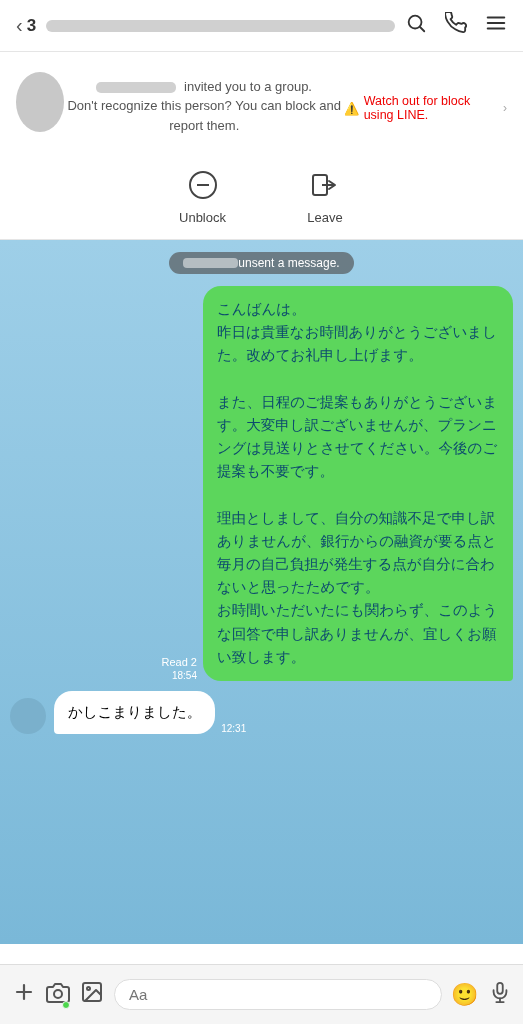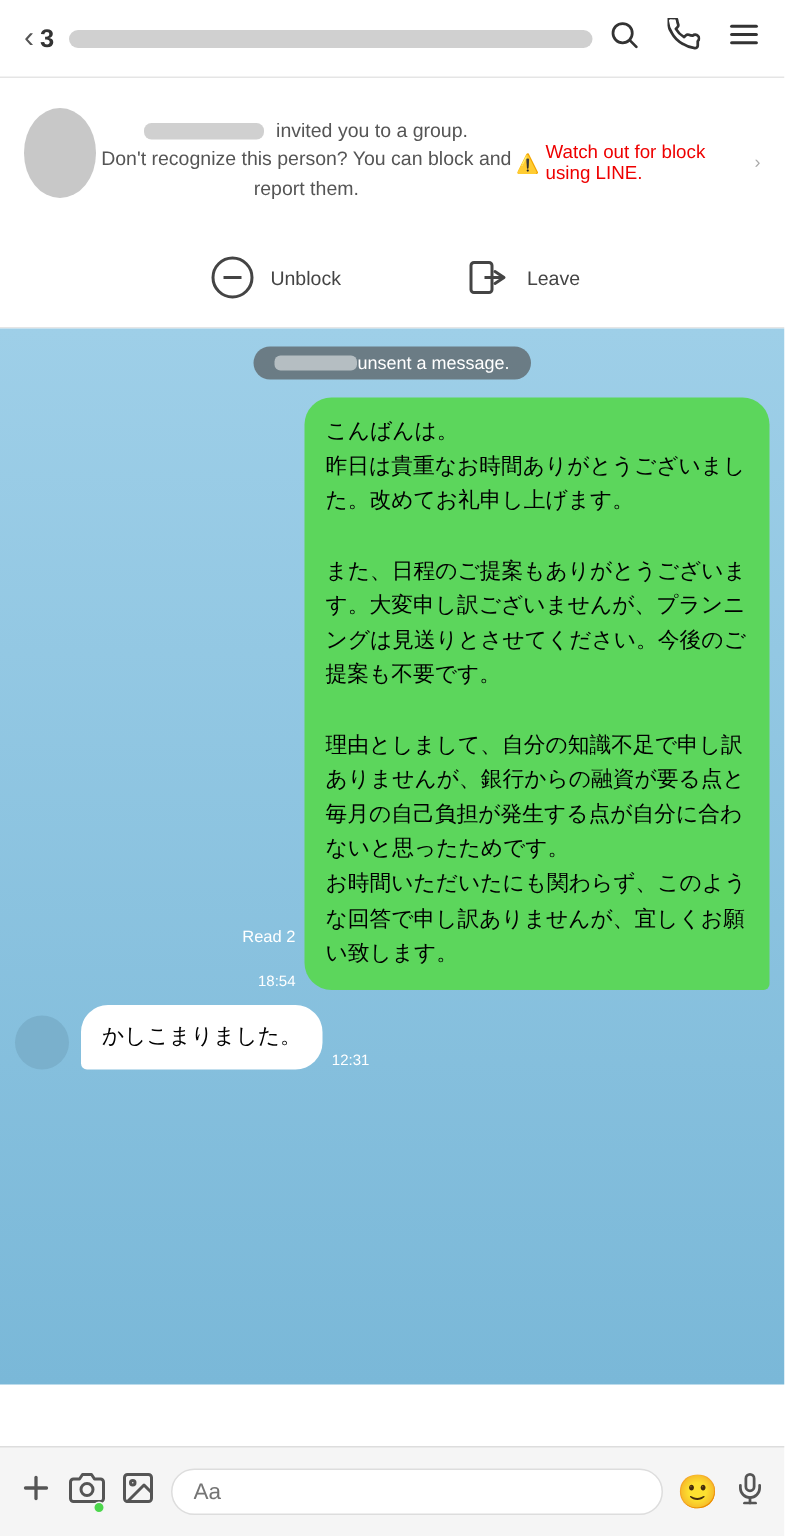--- a/index.html
+++ b/index.html
@@ -106,20 +106,21 @@
     .action-buttons {
       display: flex;
       justify-content: center;
       gap: 80px;
       padding: 16px 0 14px;
       background: #fff;
       border-bottom: 1px solid #e5e5e5;
     }
     .action-btn {
       display: flex;
+      flex-direction: column;
       align-items: center;
       gap: 6px;
       cursor: pointer;
     }
     .action-btn-icon {
       width: 38px;
       height: 38px;
       display: flex;
       align-items: center;
       justify-content: center;
@@ -179,39 +180,39 @@
     .message-row.left {
       justify-content: flex-start;
       align-items: flex-end;
     }
     .msg-meta-right {
       display: flex;
       flex-direction: column;
       align-items: flex-end;
       justify-content: flex-end;
       margin-right: 6px;
-      gap: 18px;
+      gap: 2px;
     }
     .msg-read {
       font-size: 11px;
       color: #fff;
       white-space: nowrap;
     }
     .msg-time {
       font-size: 10px;
       color: #fff;
       white-space: nowrap;
     }
     .bubble-green {
       background: #5cd65c;
       border-radius: 18px 18px 4px 18px;
       padding: 12px 14px;
       max-width: 310px;
       font-size: 14.5px;
-      color: #000000;
+      color: #0c4a6e;
       line-height: 1.6;
     }
     .bubble-white {
       background: #fff;
       border-radius: 18px 18px 18px 4px;
       padding: 10px 14px;
       max-width: 240px;
       font-size: 14.5px;
       color: #000;
       line-height: 1.6;

